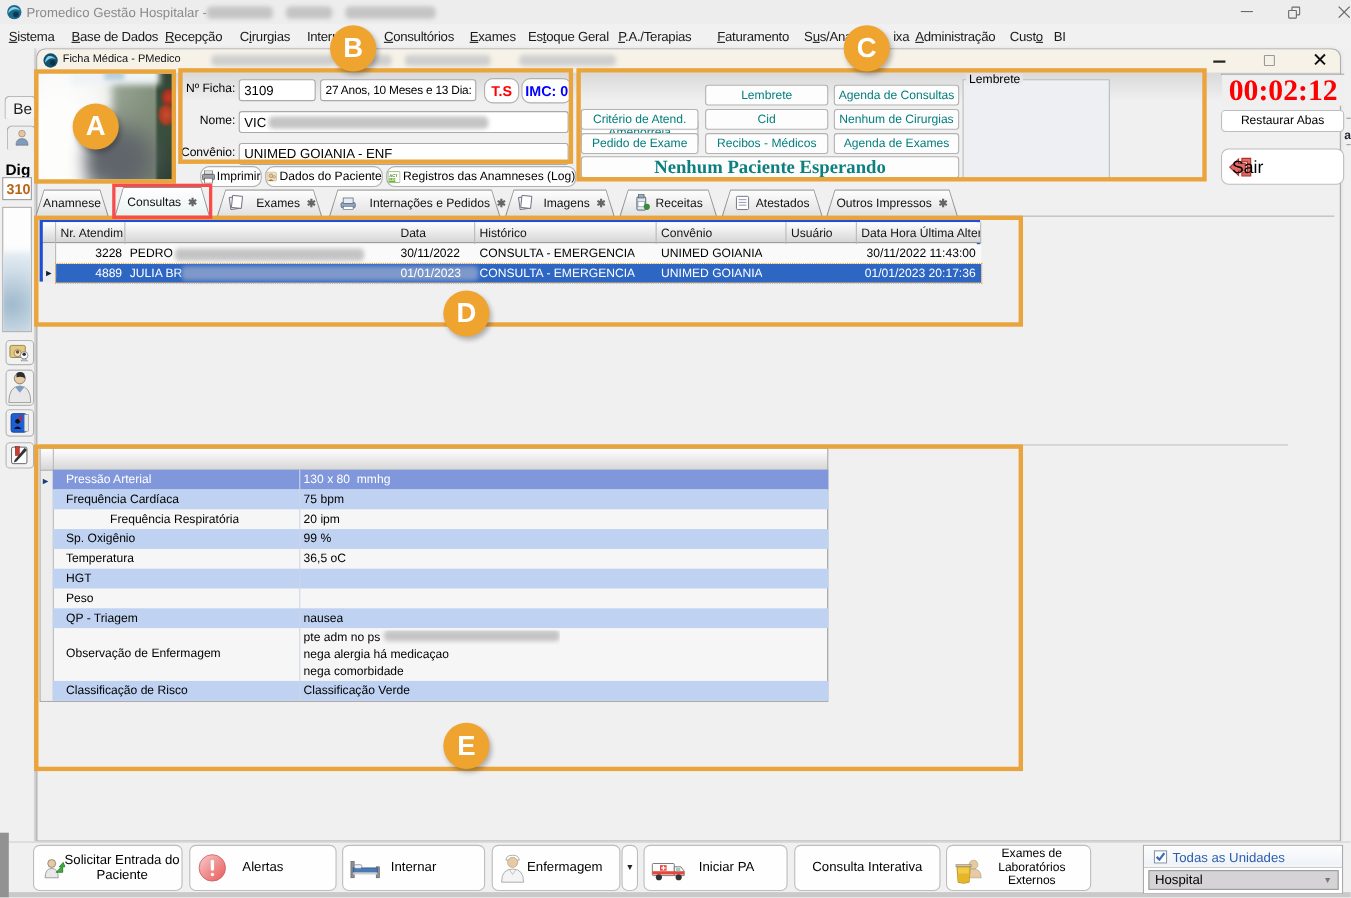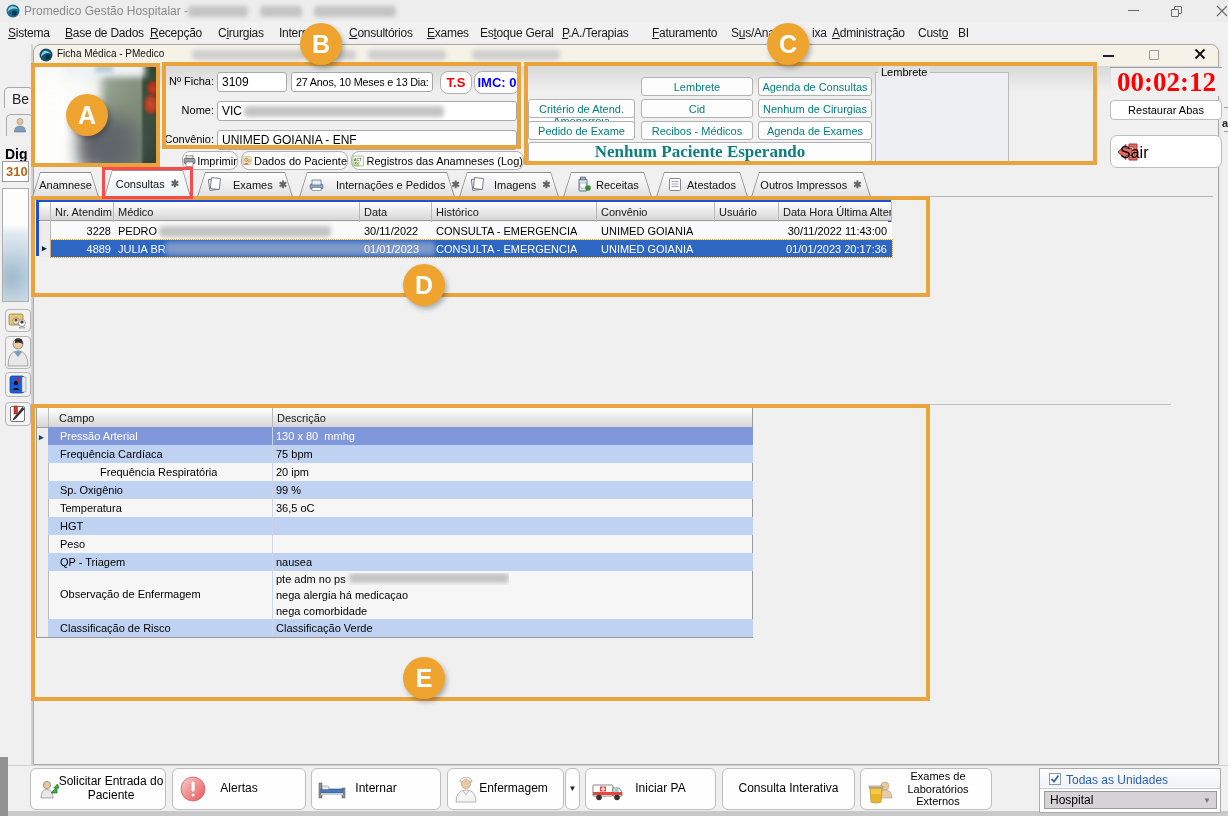--- a/index.html
+++ b/index.html
@@ -227,21 +227,20 @@
     <rect x="1.5" y="1.5" width="11" height="12" rx="1" fill="#fff" stroke="#667" stroke-width=".8"></rect>
     <path d="M3.5 4.5 h7 M3.5 7 h7 M3.5 9.5 h7" stroke="#88a" stroke-width=".8"></path>
   </svg>
 <div class="tab" style="left:656px;width:92px;justify-content:flex-start;padding-left:31px;">Atestados</div>
 <div class="tab" style="left:751px;width:120px;">Outros Impressos&nbsp;&nbsp;<span style="color:#666;font-size:10px;font-weight:bold;">✱</span></div>
 
 <div class="abs" style="left:36px;top:199px;width:855px;height:57px;background:#f4f4f4;border:3px solid #1d4ed8;">
  <div class="abs" style="left:0;top:0;width:853px;height:19px;background:linear-gradient(#ffffff,#d6d6d6);border-bottom:1px solid #9d9d9d;"></div>
  <div class="hdrcell" style="left:0;width:12px;"></div>
  <div class="hdrcell" style="left:12px;width:63px;">Nr. Atendim</div>
- <div class="hdrcell" style="left:75px;width:246px;">Médico</div>
  <div class="hdrcell" style="left:321px;width:72px;">Data</div>
  <div class="hdrcell" style="left:393px;width:165px;">Histórico</div>
  <div class="hdrcell" style="left:558px;width:118px;">Convênio</div>
  <div class="hdrcell" style="left:676px;width:64px;">Usuário</div>
  <div class="hdrcell" style="left:740px;width:113px;">Data Hora Última Alteraç</div>
 
  <div class="abs" style="left:12px;top:20px;width:841px;height:18px;background:#fafafa;"></div>
  <div class="abs" style="left:0;top:20px;width:12px;height:18px;background:#ededed;border-right:1px solid #bbb;"></div>
  <div class="cell" style="left:12px;top:23px;width:60px;text-align:right;">3228</div>
  <div class="cell" style="left:79px;top:23px;">PEDRO</div>
@@ -260,22 +259,20 @@
  <div class="cell" style="left:325px;top:41px;color:#fff;">01/01/2023</div>
  <div class="cell" style="left:397px;top:41px;color:#fff;">CONSULTA - EMERGENCIA</div>
  <div class="cell" style="left:562px;top:41px;color:#fff;">UNIMED GOIANIA</div>
  <div class="cell" style="left:740px;top:41px;width:110px;text-align:right;padding-right:2px;color:#fff;">01/01/2023 20:17:36</div>
 </div>
 
 <div class="abs" style="left:36px;top:404px;width:1135px;height:1px;background:#c2c2c2;"></div>
 <div class="abs" style="left:36px;top:407px;width:717px;height:231px;background:#f6f6f6;border:1px solid #999;">
  <div class="abs" style="left:0;top:0;width:715px;height:20px;background:linear-gradient(#ffffff,#d6d6d6);border-bottom:1px solid #9d9d9d;"></div>
  <div class="hdrcell" style="left:0;width:12px;height:20px;"></div>
- <div class="hdrcell" style="left:12px;width:224px;height:20px;padding-left:10px;">Campo</div>
- <div class="hdrcell" style="left:236px;width:479px;height:20px;border-right:none;">Descrição</div>
  <div class="abs" style="left:0;top:20px;width:12px;height:209px;background:#ededed;border-right:1px solid #bbb;"></div>
  <div class="abs" style="left:2px;top:24px;font-size:9px;font-weight:bold;color:#1d3f7a;">▸</div>
 </div>
 <div class="abs" style="left:48px;top:427px;width:705px;height:18px;background:#8197dc;"></div>
 <div class="abs" style="left:48px;top:445px;width:705px;height:18px;background:#bfd2f1;"></div>
 <div class="abs" style="left:48px;top:481px;width:705px;height:18px;background:#bfd2f1;"></div>
 <div class="abs" style="left:48px;top:517px;width:705px;height:18px;background:#bfd2f1;"></div>
 <div class="abs" style="left:48px;top:553px;width:705px;height:18px;background:#bfd2f1;"></div>
 <div class="abs" style="left:48px;top:619px;width:705px;height:18px;background:#bfd2f1;"></div>
 <div class="abs" style="left:272px;top:427px;width:1px;height:210px;background:#cdd6e8;"></div>

